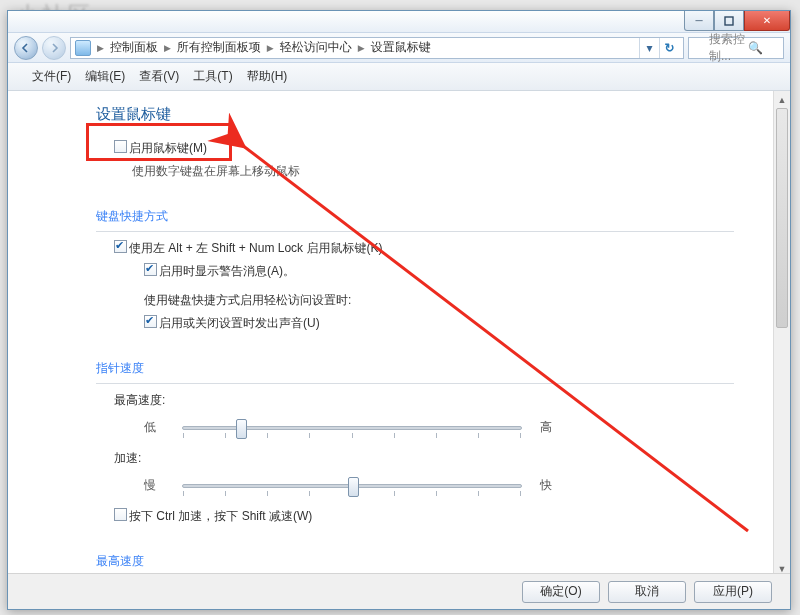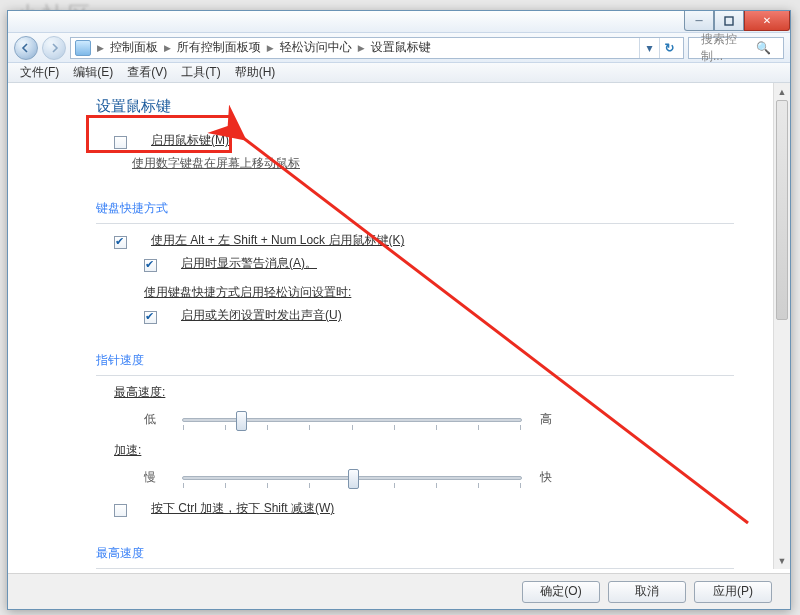--- a/index.html
+++ b/index.html
@@ -20,34 +20,34 @@
   
   .addrrow { height:30px; display:flex; align-items:center; padding:0 6px; background:linear-gradient(#f6f9fc,#e6eef7); border-bottom:1px solid #c9d7e8; gap:4px; }
   .navbtn { width:24px; height:24px; border-radius:50%; background:radial-gradient(circle at 35% 30%, #e9f3fb 10%, #b6cee6 60%, #89aacb); border:1px solid #8aa8c6; display:flex; align-items:center; justify-content:center; color:#3a6a9a; font-size:12px; }
   .addrbar { flex:1; height:22px; border:1px solid #a9bdd3; background:#fff; display:flex; align-items:center; padding:0 4px; gap:4px; }
   .crumb-icon { width:16px; height:16px; background:linear-gradient(#cdeaff,#7fb9e8); border:1px solid #6fa2cf; border-radius:2px; }
   .sep { color:#7a7a7a; font-size:9px; padding:0 2px; }
   .crumb { color:#333; white-space:nowrap; }
   .addrbtns { display:flex; margin-left:auto; }
   .addrbtn { width:20px; height:20px; border-left:1px solid #cdd9e6; display:flex; align-items:center; justify-content:center; color:#3a6a9a; }
   .refresh { color:#2a7ab8; font-weight:bold; }
-  .search { width:96px; height:22px; border:1px solid #a9bdd3; background:#fff; display:flex; align-items:center; padding:0 12px; color:#888; }
+  .search { width:96px; height:22px; border:1px solid #a9bdd3; background:#fff; display:flex; align-items:center; padding:0 20px; color:#888; }
   .search-icon { margin-left:auto; color:#5a7fa6; }
   
-  .menubar { height:20px; background:linear-gradient(#f8fafc,#e9eef4); border-bottom:1px solid #d0d8e0; display:flex; align-items:center; padding:0 12px; gap:14px; color:#333; }
+  .menubar { height:28px; background:linear-gradient(#f8fafc,#e9eef4); border-bottom:1px solid #d0d8e0; display:flex; align-items:center; padding:0 24px; gap:14px; color:#333; }
   .menuitem { cursor:default; }
   
   .content-wrap { position:relative; height:486px; }
   .content { position:absolute; inset:0; overflow:hidden; padding:14px 56px 0 88px; color:#333; }
   .scrollbar { position:absolute; right:0; top:0; width:17px; height:100%; background:#f0f0f0; border-left:1px solid #dcdcdc; }
   .scroll-arrow { height:17px; display:flex; align-items:center; justify-content:center; color:#6a6a6a; font-size:9px; background:#f0f0f0; }
   .scroll-thumb { position:absolute; left:2px; right:2px; top:17px; height:220px; background:linear-gradient(#e8e8e8,#cfcfcf); border:1px solid #b9b9b9; border-radius:2px; }
   .heading { color:#1a5a9c; font-size:15px; margin-bottom:10px; }
   .redbox { position:absolute; left:78px; top:32px; width:146px; height:38px; border:3px solid #ec2b1f; pointer-events:none; }
-  .row { display:flex; align-items:flex-end; gap:24px; margin:6px 0;text-decoration:underline; }
+  .row { display:flex; align-items:flex-start; gap:2px; margin:6px 0; }
   .indent1 { margin-left:18px; }
   .indent2 { margin-left:48px; }
   .cb { width:13px; height:13px; border:1px solid #8a9aad; background:linear-gradient(#fff,#eef3f8); position:relative; flex:none; }
   .cb.checked::after { content:"✔"; position:absolute; left:0; top:-2px; font-size:11px; color:#1860a8; }
   .subhead { color:#3b82f6; margin:28px 0 6px 0; }
   .hr { height:1px; background:#d8dde3; margin:3px 0 8px 0; }
   .slider-row { display:flex; align-items:center; gap:18px; margin:10px 0 14px 48px; }
   .slider-label-l, .slider-label-r { width:20px; color:#555; }
   .track { position:relative; width:340px; height:4px; background:#cfd6de; border:1px solid #a9b4c0; border-radius:2px; }
   .ticks { position:absolute; left:0; right:0; top:6px; display:flex; justify-content:space-between; }

